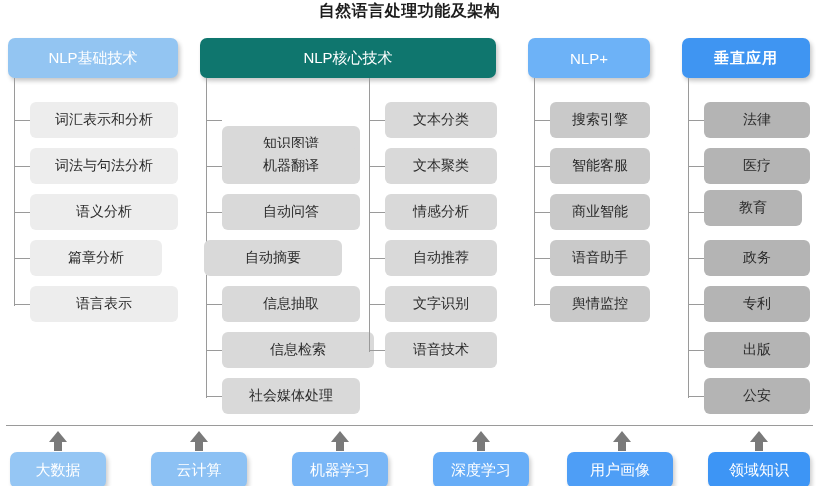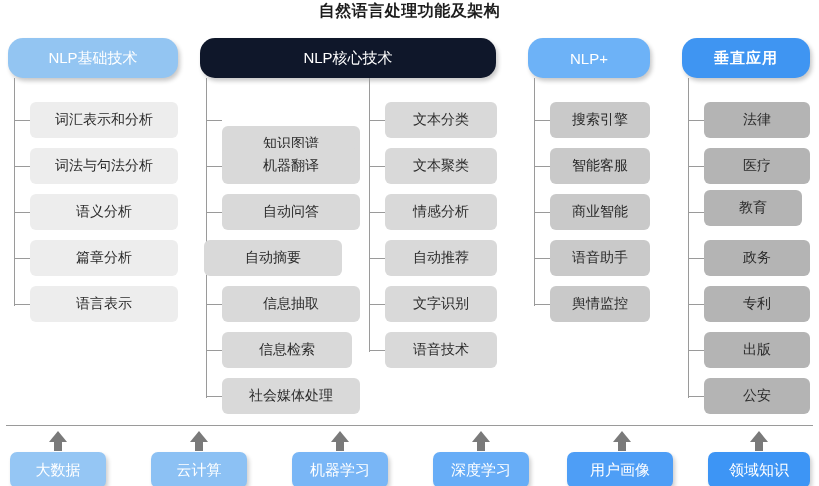--- a/index.html
+++ b/index.html
@@ -16,25 +16,25 @@
     text-align:center;font-size:16px;font-weight:bold;
     color:#1d1d1d;letter-spacing:.5px;
   }
 
   
   .node{position:absolute;box-sizing:border-box;display:flex;
         align-items:center;justify-content:center;text-align:center;}
 
   
   .hdr{
-    height:40px;border-radius:15px;color:#ffffff;font-size:15px;
+    height:40px;border-radius:7px;color:#ffffff;font-size:15px;
     box-shadow:2px 3px 4px rgba(0,0,0,.22);
   }
   .hdr.h1{background:#93c5f2;}
-  .hdr.h2{background:#0f172a;}
+  .hdr.h2{background:#0f766e;}
   .hdr.h3{background:#6db2f7;}
   .hdr.h4{background:#3f95f2;font-weight:bold;letter-spacing:1px;}
 
   
   .item{
     height:36px;border-radius:6px;font-size:14px;color:#2b2b2b;
   }
   .item.g1{background:#ededed;}
   .item.g2{background:#d9d9d9;}
   .item.g3{background:#c9c9c9;}
@@ -97,21 +97,21 @@
 
   <div class="node item g1" style="left:30px;top:102px;width:148px;">
     <span>词汇表示和分析</span>
     </div>
   <div class="node item g1" style="left:30px;top:148px;width:148px;">
     <span>词法与句法分析</span>
     </div>
   <div class="node item g1" style="left:30px;top:194px;width:148px;">
     <span>语义分析</span>
     </div>
-  <div class="node item g1" style="left:30px;top:240px;width:148px;">
+  <div class="node item g1" style="left:30px;top:240px;width:132px;">
     <span>篇章分析</span>
     </div>
   <div class="node item g1" style="left:30px;top:286px;width:148px;">
     <span>语言表示</span>
     </div>
 
   <div class="trunk" style="left:206px;top:78px;height:320px;"></div>
   <div class="stub" style="left:206px;top:120px;width:16px;"></div>
   <div class="stub" style="left:206px;top:166px;width:16px;"></div>
   <div class="stub" style="left:206px;top:212px;width:16px;"></div>
@@ -128,21 +128,21 @@
     </div>
   <div class="node item g2" style="left:222px;top:194px;width:138px;">
     <span>自动问答</span>
     </div>
   <div class="node item g2" style="left:204px;top:240px;width:138px;">
     <span>自动摘要</span>
     </div>
   <div class="node item g2" style="left:222px;top:286px;width:138px;">
     <span>信息抽取</span>
     </div>
-  <div class="node item g2" style="left:222px;top:332px;width:130px;">
+  <div class="node item g2" style="left:222px;top:332px;width:152px;">
     <span>信息检索</span>
     </div>
   <div class="node item g2" style="left:222px;top:378px;width:138px;">
     <span>社会媒体处理</span>
     </div>
 
   <div class="trunk" style="left:369px;top:78px;height:274px;"></div>
   <div class="stub" style="left:369px;top:120px;width:16px;"></div>
   <div class="stub" style="left:369px;top:166px;width:16px;"></div>
   <div class="stub" style="left:369px;top:212px;width:16px;"></div>

